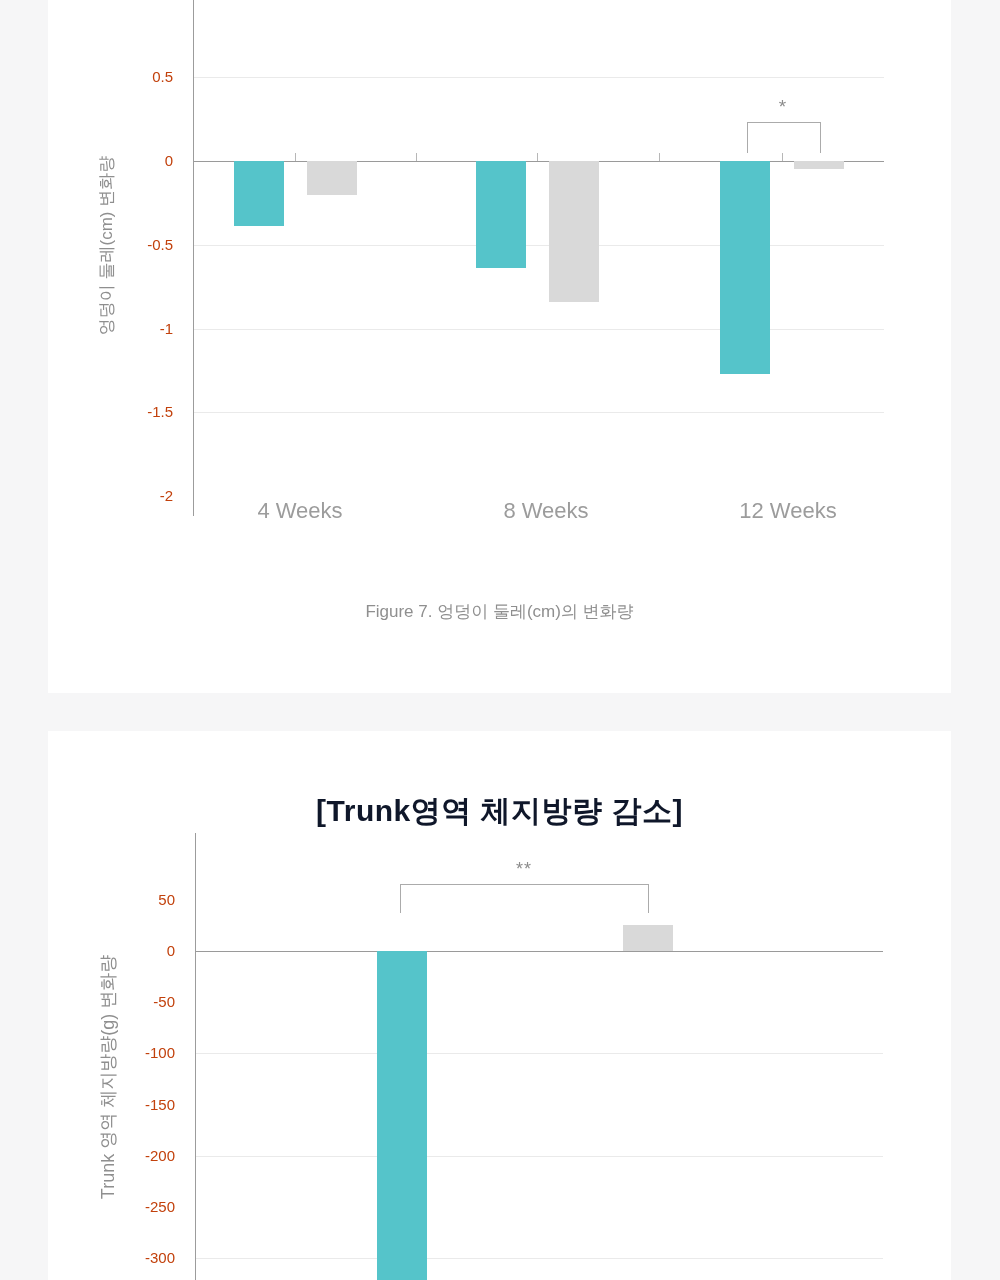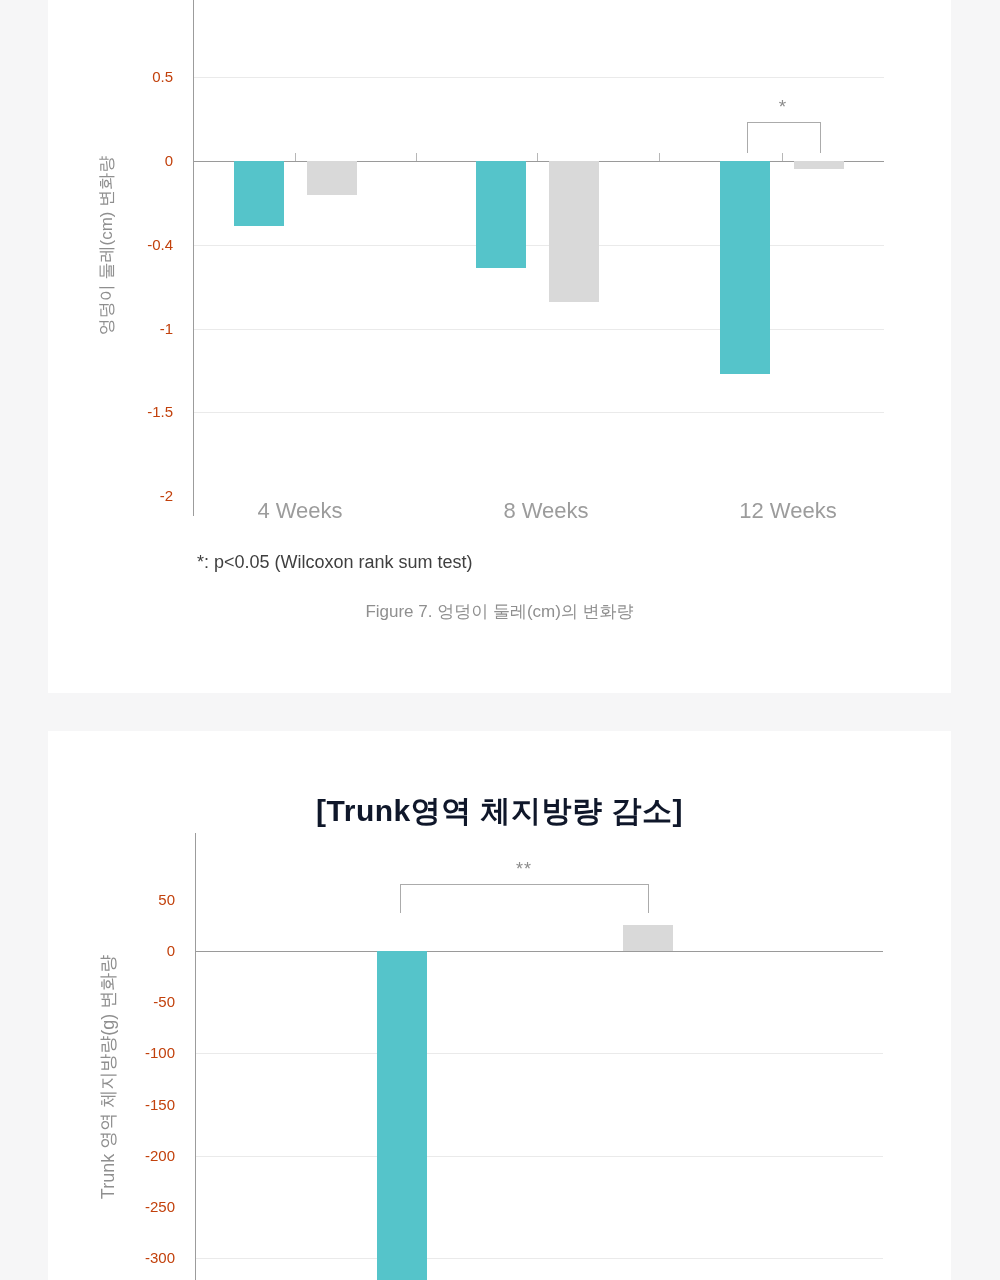--- a/index.html
+++ b/index.html
@@ -41,40 +41,39 @@
     <div class="sig" style="left:715px;top:96px;width:40px;font-size:19px;">*</div>
   <div class="gridline" style="left: 145px; width: 691px; top: 77px;"></div>
       <div class="gridline" style="left: 145px; width: 691px; top: 245px;"></div>
       <div class="gridline" style="left: 145px; width: 691px; top: 329px;"></div>
       <div class="gridline" style="left: 145px; width: 691px; top: 412px;"></div>
       <div class="zeroline" style="left: 145px; width: 691px; top: 161px;"></div>
       <div class="yaxis" style="left: 145px; top: 0px; height: 516px;"></div>
       <div class="ytick-label" style="left: 45px; top: -15px;">1</div>
       <div class="ytick-label" style="left: 45px; top: 68px;">0.5</div>
       <div class="ytick-label" style="left: 45px; top: 152px;">0</div>
-      <div class="ytick-label" style="left: 45px; top: 236px;">-0.4</div>
+      <div class="ytick-label" style="left: 45px; top: 236px;">-0.5</div>
       <div class="ytick-label" style="left: 45px; top: 320px;">-1</div>
       <div class="ytick-label" style="left: 45px; top: 403px;">-1.5</div>
       <div class="ytick-label" style="left: 45px; top: 487px;">-2</div>
       <div class="xtick" style="left: 247px; top: 153px; height: 8px;"></div>
       <div class="xtick" style="left: 368px; top: 153px; height: 8px;"></div>
       <div class="xtick" style="left: 489px; top: 153px; height: 8px;"></div>
       <div class="xtick" style="left: 611px; top: 153px; height: 8px;"></div>
       <div class="xtick" style="left: 734px; top: 153px; height: 8px;"></div>
       <div class="bar" style="left: 186px; top: 161px; width: 50px; height: 65px; background: rgb(85, 196, 202);"></div>
       <div class="bar" style="left: 259px; top: 161px; width: 50px; height: 34px; background: rgb(217, 217, 217);"></div>
       <div class="cat-label" style="left: 172px; top: 498px;">4 Weeks</div>
       <div class="bar" style="left: 428px; top: 161px; width: 50px; height: 107px; background: rgb(85, 196, 202);"></div>
       <div class="bar" style="left: 501px; top: 161px; width: 50px; height: 141px; background: rgb(217, 217, 217);"></div>
       <div class="cat-label" style="left: 418px; top: 498px;">8 Weeks</div>
       <div class="bar" style="left: 672px; top: 161px; width: 50px; height: 213px; background: rgb(85, 196, 202);"></div>
       <div class="bar" style="left: 746px; top: 161px; width: 50px; height: 8px; background: rgb(217, 217, 217);"></div>
       <div class="cat-label" style="left: 660px; top: 498px;">12 Weeks</div>
     </div>
-  <p class="footnote">*: p&lt;0.05 (Wilcoxon rank sum test)</p>
   <p class="caption">Figure 7. 엉덩이 둘레(cm)의 변화량</p>
 </section>
 
 <section class="panel" id="panel-trunk">
   <h2 class="chart-title">[Trunk영역 체지방량 감소]</h2>
   <div class="chart" id="chart-trunk">
     <div class="ylabel" style="left:-110px;top:334px;width:340px;font-size:18px;">Trunk 영역 체지방량(g) 변화량</div>
     <div class="bracket" style="left:352px;top:153px;width:247px;height:28px;"></div>
     <div class="sig" style="left:451px;top:128px;width:50px;font-size:18px;">**</div>
   <div class="gridline" style="left: 147px; width: 688px; top: 322px;"></div>

